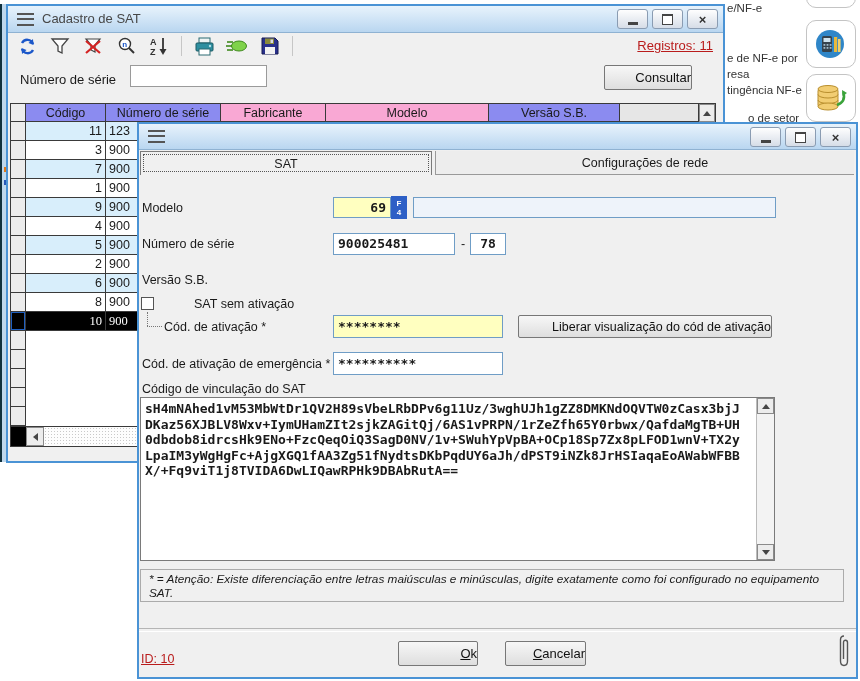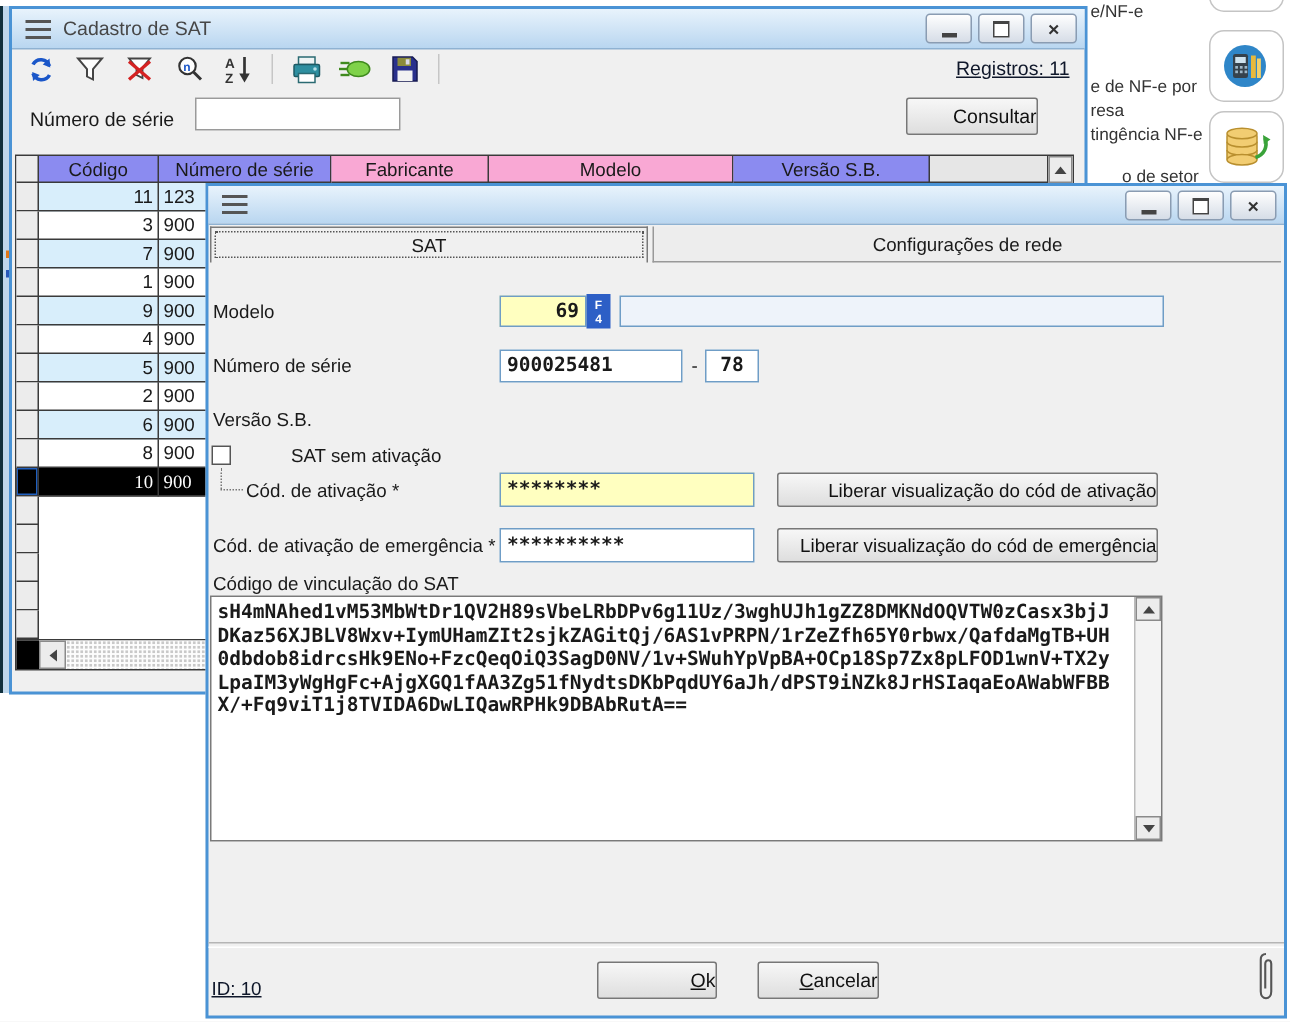--- a/index.html
+++ b/index.html
@@ -22,21 +22,21 @@
   .winbtns{position:absolute;right:5px;top:3px;display:flex;gap:4px;}
   .winbtn{width:29px;height:18px;border:1px solid #8a9cb2;border-radius:3px;
           background:linear-gradient(#fefefe,#d6dde7);display:flex;align-items:center;justify-content:center;}
   .glyph-min{width:10px;height:3px;background:#444;margin-top:8px;}
   .glyph-max{width:9px;height:8px;border:1px solid #444;border-top:2px solid #444;background:#fff;}
   .glyph-close{font-size:13px;font-weight:bold;color:#333;line-height:1;}
   .btn{background:linear-gradient(#f7f7f7,#dedede);border:1px solid #777;border-radius:2px;
        font-size:13px;color:#111;display:flex;align-items:center;justify-content:flex-end;box-sizing:border-box;}
   .accel{display:block;}
   .accel::first-letter{text-decoration:underline;}
-  .link{color:#0f172a;text-decoration:underline;font-size:13px;white-space:nowrap;}
+  .link{color:#b91c1c;text-decoration:underline;font-size:13px;white-space:nowrap;}
   .field{position:absolute;background:#fff;border:1px solid #6f9dc6;box-sizing:border-box;
          font-family:"DejaVu Sans Mono",monospace;font-weight:bold;font-size:13px;line-height:19px;
          padding:0 4px;white-space:nowrap;overflow:hidden;}
   .lbl{position:absolute;font-size:12.5px;white-space:nowrap;}
   
   #cadastro{left:6px;top:4px;width:719px;height:459px;z-index:2;}
   #cad-toolbar{position:absolute;left:0;top:26px;right:0;height:28px;display:flex;align-items:center;
                padding-left:8px;gap:11px;}
   .tool{width:22px;height:22px;display:flex;align-items:center;justify-content:center;}
   .tsep{width:1px;height:20px;background:#c6c6c6;}
@@ -355,41 +355,41 @@
   <div class="dot-h" style="left:8px;top:202px;width:15px;"></div>
 
   <span class="lbl" style="left:25px;top:196px;">Cód. de ativação *</span>
   <div class="field yellow" style="left:194px;top:191px;width:170px;height:23px;line-height:21px;">********</div>
   <div class="btn" style="position:absolute;left:379px;top:191px;width:254px;height:23px;font-size:12.5px;">
     <span>Liberar visualização do cód de ativação</span>
   </div>
 
   <span class="lbl" style="left:3px;top:233px;">Cód. de ativação de emergência *</span>
   <div class="field" style="left:194px;top:228px;width:170px;height:23px;line-height:21px;">**********</div>
-  <div class="btn" style="position:absolute;left:379px;top:228px;width:254px;height:23px;font-size:12.5px;">
-    <span>Liberar visualização do cód de emergência</span>
-  </div>
 
   <span class="lbl" style="left:3px;top:258px;">Código de vinculação do SAT</span>
   <div id="vinc-box">
     <div id="vinc-text">sH4mNAhed1vM53MbWtDr1QV2H89sVbeLRbDPv6g11Uz/3wghUJh1gZZ8DMKNdOQVTW0zCasx3bjJ
 DKaz56XJBLV8Wxv+IymUHamZIt2sjkZAGitQj/6AS1vPRPN/1rZeZfh65Y0rbwx/QafdaMgTB+UH
 0dbdob8idrcsHk9ENo+FzcQeqOiQ3SagD0NV/1v+SWuhYpVpBA+OCp18Sp7Zx8pLFOD1wnV+TX2y
 LpaIM3yWgHgFc+AjgXGQ1fAA3Zg51fNydtsDKbPqdUY6aJh/dPST9iNZk8JrHSIaqaEoAWabWFBB
 X/+Fq9viT1j8TVIDA6DwLIQawRPHk9DBAbRutA==</div>
     <div id="vinc-sb">
       <div class="sbtn" style="position:absolute;top:0;left:0;right:0;height:16px;">
           <div class="tri-up"></div>
         </div>
       <div class="sbtn" style="position:absolute;bottom:0;left:0;right:0;height:16px;">
           <div class="tri-down"></div>
         </div>
     </div>
   </div>
 
+  <div id="note-box">
+    <span>* = Atenção: Existe diferenciação entre letras maiúsculas e minúsculas, digite exatamente como foi configurado no equipamento SAT.</span>
+  </div>
 
   <div id="divider"></div>
 
   <a class="link" style="position:absolute;left:2px;top:528px;font-size:12.5px;" href="#">ID: 10</a>
   <div class="btn" style="position:absolute;left:259px;top:517px;width:80px;height:25px;">
     <span class="accel">Ok</span>
   </div>
   <div class="btn" style="position:absolute;left:366px;top:517px;width:81px;height:25px;">
     <span class="accel">Cancelar</span>
   </div>

